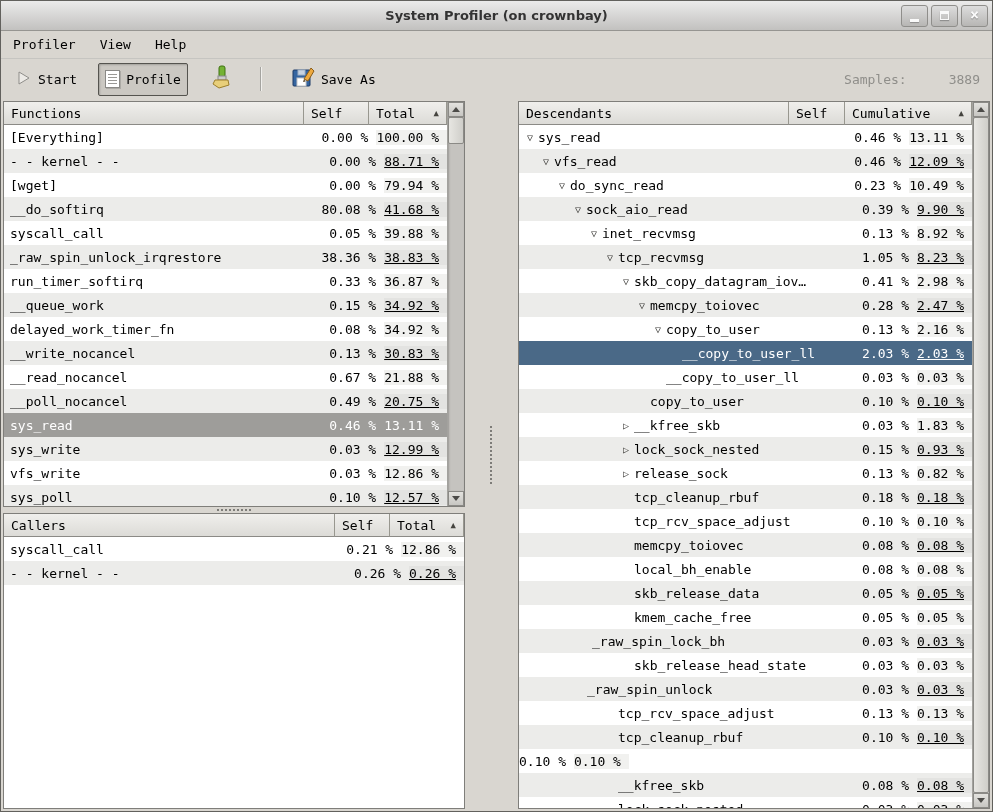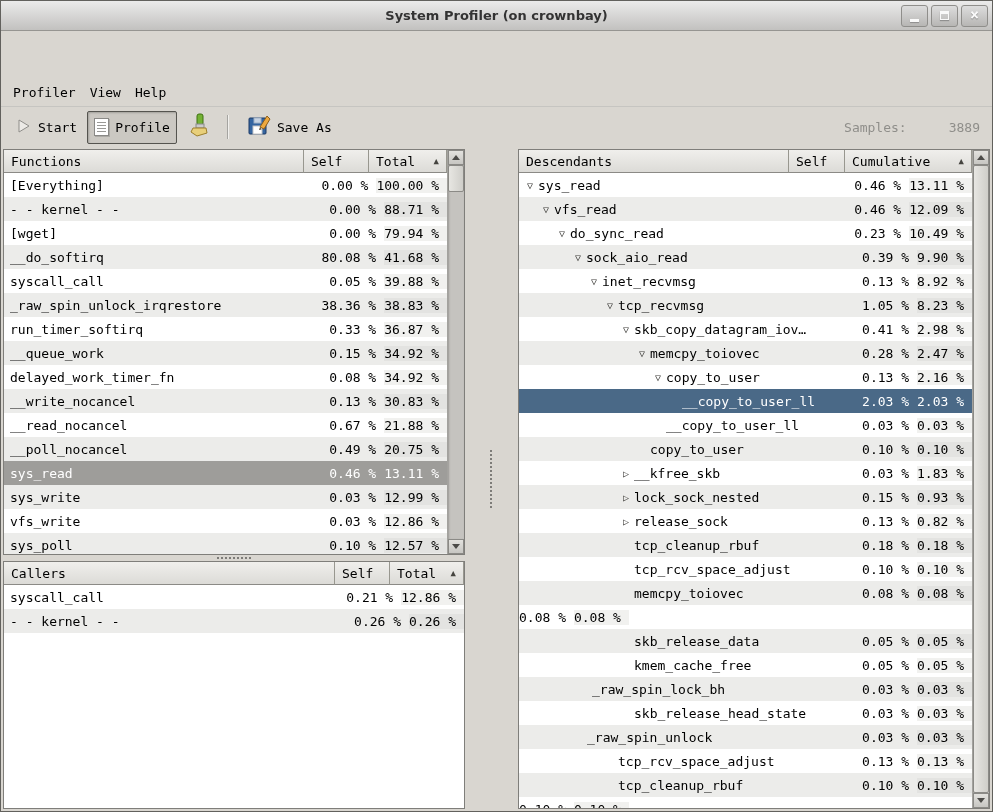--- a/index.html
+++ b/index.html
@@ -27,25 +27,25 @@
   .winbtns { margin-left:auto; display:flex; gap:3px; padding-right:4px; z-index:2; }
   .winbtn {
     width:27px; height:22px; border:1px solid #8f8e8b; border-radius:3px;
     background:linear-gradient(#dddddd,#b7b6b4);
     display:flex; align-items:center; justify-content:center;
   }
   .glyph-min { width:9px; height:3px; background:#fafafa; margin-top:10px; box-shadow:0 1px 1px rgba(0,0,0,.25); }
   .glyph-max { width:9px; height:9px; border:1px solid #fafafa; border-top-width:3px; box-shadow:0 1px 1px rgba(0,0,0,.25); }
   .glyph-close { color:#fafafa; font-weight:bold; font-size:15px; line-height:15px; text-shadow:0 1px 1px rgba(0,0,0,.3); }
   
-  .menubar { flex:none; height:27px; display:flex; align-items:center; gap:14px; padding-left:12px;margin-top:48px; }
+  .menubar { flex:none; height:27px; display:flex; align-items:center; gap:24px; padding-left:12px; }
   .menu-item { cursor:default; }
   
   .toolbar {
-    flex:none; height:41px; display:flex; align-items:center; padding:0 8px; gap:3px;
+    flex:none; height:41px; display:flex; align-items:center; padding:0 8px; gap:14px;
     border-top:1px solid #c6c5c1;
   }
   .tbtn { display:flex; align-items:center; gap:6px; height:33px; padding:0 6px; border:1px solid transparent; }
   .tbtn.pressed {
     background:#cbc8c2; border:1px solid #55544f; border-radius:2px;
     box-shadow:inset 1px 1px 2px rgba(0,0,0,.2);
   }
   .tbtn-iconbtn { padding:0 4px; }
   .tsep { width:0; height:24px; border-left:1px solid #a5a4a0; border-right:1px solid #f1f0ed; margin:0 8px; }
   .samples { margin-left:auto; color:#8f8e8a; display:flex; gap:42px; padding-right:4px; }
@@ -78,21 +78,21 @@
   .cp .col-self { width:55px; } .cp .col-total { width:74px; }
   .dp .col-self { width:56px; } .dp .col-total { width:127px; }
   
   .tbody { flex:1; min-height:0; overflow:hidden; background:#fff; }
   .trow { height:24px; display:flex; align-items:center; }
   .trow.alt { background:#ececea; }
   .cell { white-space:nowrap; overflow:hidden; }
   .c-name { flex:1; min-width:0; padding-left:6px; display:flex; align-items:center; }
   .c-self, .c-total { flex:none; text-align:right; padding-right:8px; }
   .trow .c-total { background:#f1f1ef; }
-  .trow.alt .c-total { background:#e3e3e1; }
+  .trow.alt .c-total { background:#e3e3e1;text-decoration:underline; }
   .trow.sel-inactive, .trow.sel-inactive .c-total { background:#9e9d9a; color:#fff; }
   .trow.sel-active,  .trow.sel-active  .c-total { background:#4a6987; color:#fff; }
   .expander { flex:none; width:16px; font-size:10px; color:#3c3b38; display:flex; justify-content:center; }
   
   .vscroll { flex:none; width:17px; display:flex; flex-direction:column; background:#c9c7c2; border-left:1px solid #a3a29e; }
   .stepper {
     flex:none; height:15px; background:linear-gradient(#e3e2de,#c7c6c2);
     border:1px solid #8b8a86; display:flex; align-items:center; justify-content:center;
   }
   .arr-up { width:0; height:0; border-left:4px solid transparent; border-right:4px solid transparent; border-bottom:5px solid #4c4b48; }
@@ -485,20 +485,24 @@
   </div>
               <div class="trow alt">
     <div class="cell c-name" style="padding-left: 99px;">
       <span class="expander"></span>
       <span class="fname">memcpy_toiovec</span>
     </div>
     <div class="cell c-self">0.08 %</div>
     <div class="cell c-total">0.08 %</div>
   </div>
               <div class="trow">
+    <div class="cell c-name" style="padding-left: 99px;">
+      <span class="expander"></span>
+      <span class="fname">local_bh_enable</span>
+    </div>
     <div class="cell c-self">0.08 %</div>
     <div class="cell c-total">0.08 %</div>
   </div>
               <div class="trow alt">
     <div class="cell c-name" style="padding-left: 99px;">
       <span class="expander"></span>
       <span class="fname">skb_release_data</span>
     </div>
     <div class="cell c-self">0.05 %</div>
     <div class="cell c-total">0.05 %</div>

